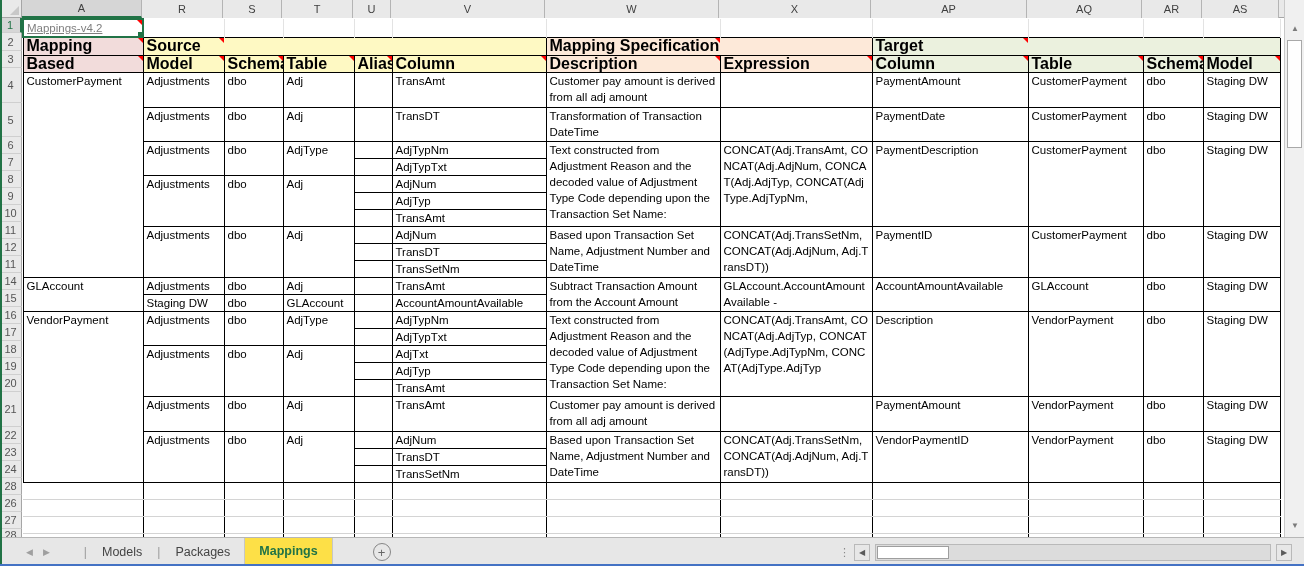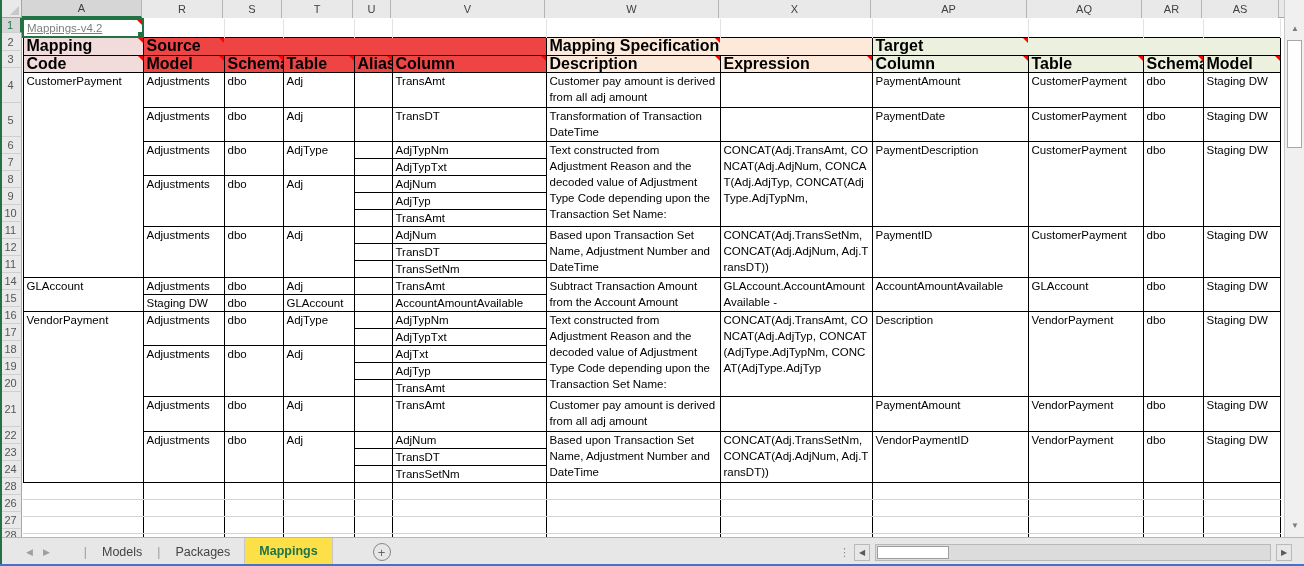--- a/index.html
+++ b/index.html
@@ -24,21 +24,21 @@
   .rh { width:22px; background:#e9e9e9; color:#555; font-size:11px; border-bottom:1px solid #cfcfcf;
         border-right:1px solid #a6a6a6; display:flex; align-items:center; justify-content:center; flex:none; }
   .rh.sel { background:#d6d6d6; color:#217346; border-right:2px solid #217346; }
 
   
   .cells { position:absolute; left:22px; top:18px; width:1262px; height:519px; overflow:hidden; background:#fff; }
   table { border-collapse:collapse; table-layout:fixed; width:1257px; }
   td { border:1px solid #000; padding:0 2px 0 3px; vertical-align:top; font-size:11.5px; line-height:16px;
        color:#000; background:#fff; overflow:hidden; position:relative; white-space:nowrap; }
   td.hd { font-weight:bold; font-size:16px; }
-  .pink { background:#f2dcdb; } .blue { background:#ef4444; } .peach { background:#fde9d9; } .green { background:#ebf1de; }
+  .pink { background:#f2dcdb; } .blue { background:#fef9c3; } .peach { background:#fde9d9; } .green { background:#ebf1de; }
   td.f { border:none; border-right:1px solid #e3e3e3; }          
   td.a1sel { border:2px solid #217346; color:#7f7f7f;text-decoration:underline; }
   td.a1sel .hndl { position:absolute; right:0; bottom:0; width:5px; height:5px; background:#217346;
                    border-left:1px solid #fff; border-top:1px solid #fff; }
   td.ga { border:none; border-bottom:1px solid #d4d4d4; }         
   td.gb { border:none; border-left:1px solid #000; border-bottom:1px solid #d4d4d4; }
   td.gc { border:none; border-left:1px solid #000; border-right:1px solid #000; border-bottom:1px solid #d4d4d4; }
   .wr { white-space:normal; }
   .bk { white-space:normal; word-break:break-all; }
   .tri { position:absolute; top:0; right:0; width:0; height:0;
@@ -159,21 +159,21 @@
     </tr>
 
     <tr style="height:18px">
       <td class="hd pink"><span>Mapping</span><i class="tri"></i></td>
       <td class="hd blue" colspan="5"><span>Source</span><i class="tri2" style="left:75px"></i></td>
       <td class="hd peach" colspan="2"><span>Mapping Specification</span><i class="tri2" style="left:168px"></i></td>
       <td class="hd green" colspan="4"><span>Target</span><i class="tri2" style="left:150px"></i></td>
     </tr>
 
     <tr style="height:17px">
-      <td class="hd pink"><span>Code</span><i class="tri"></i></td>
+      <td class="hd pink"><span>Based</span><i class="tri"></i></td>
       <td class="hd blue"><span>Model</span><i class="tri"></i></td>
       <td class="hd blue"><span>Schema</span><i class="tri"></i></td>
       <td class="hd blue"><span>Table</span><i class="tri"></i></td>
       <td class="hd blue"><span>Alias</span><i class="tri"></i></td>
       <td class="hd blue"><span>Column</span><i class="tri"></i></td>
       <td class="hd peach"><span>Description</span><i class="tri"></i></td>
       <td class="hd peach"><span>Expression</span><i class="tri"></i></td>
       <td class="hd green"><span>Column</span><i class="tri"></i></td>
       <td class="hd green"><span>Table</span><i class="tri"></i></td>
       <td class="hd green"><span>Schema</span><i class="tri"></i></td>

